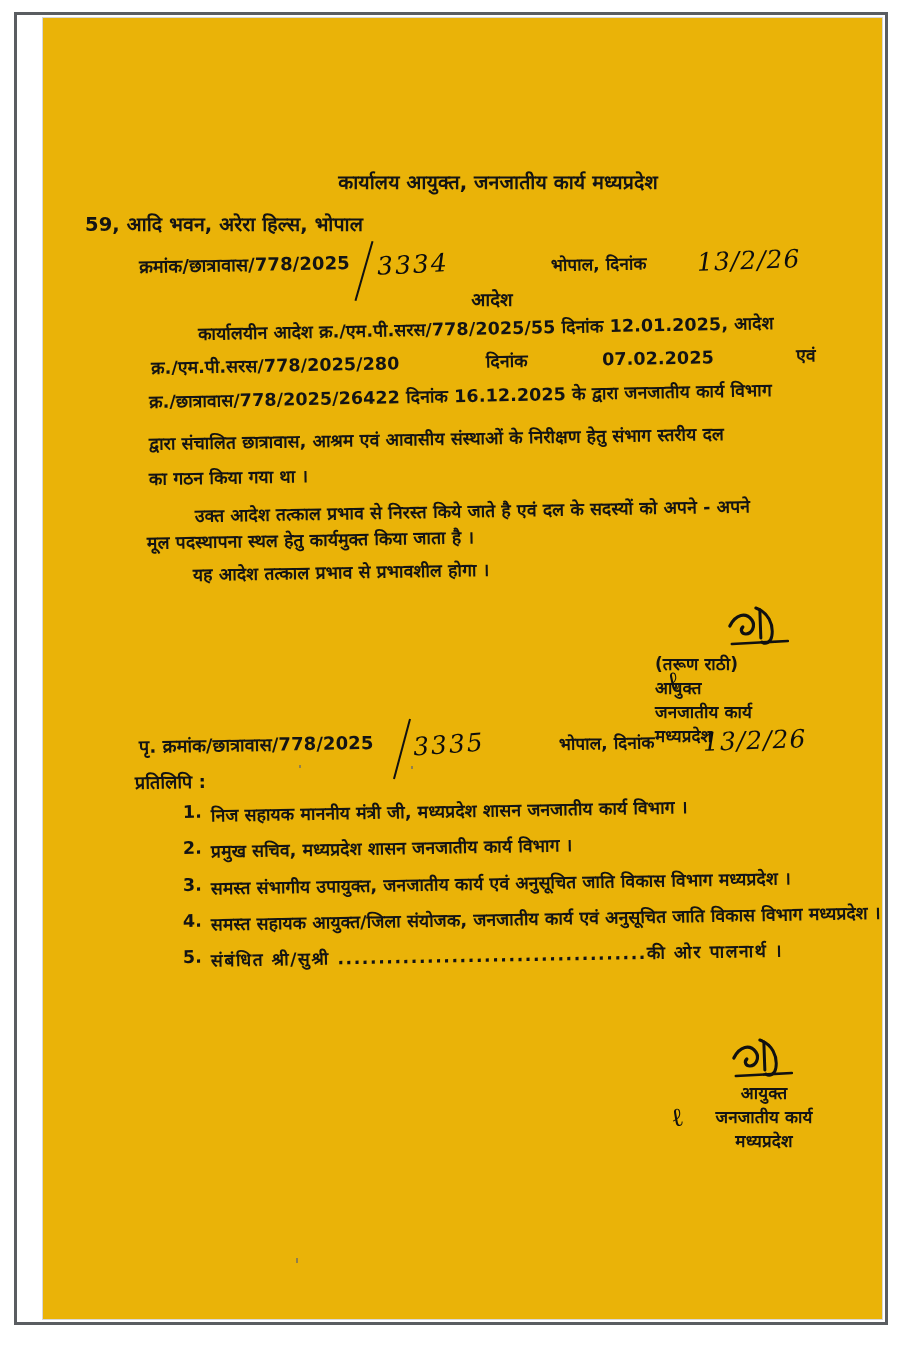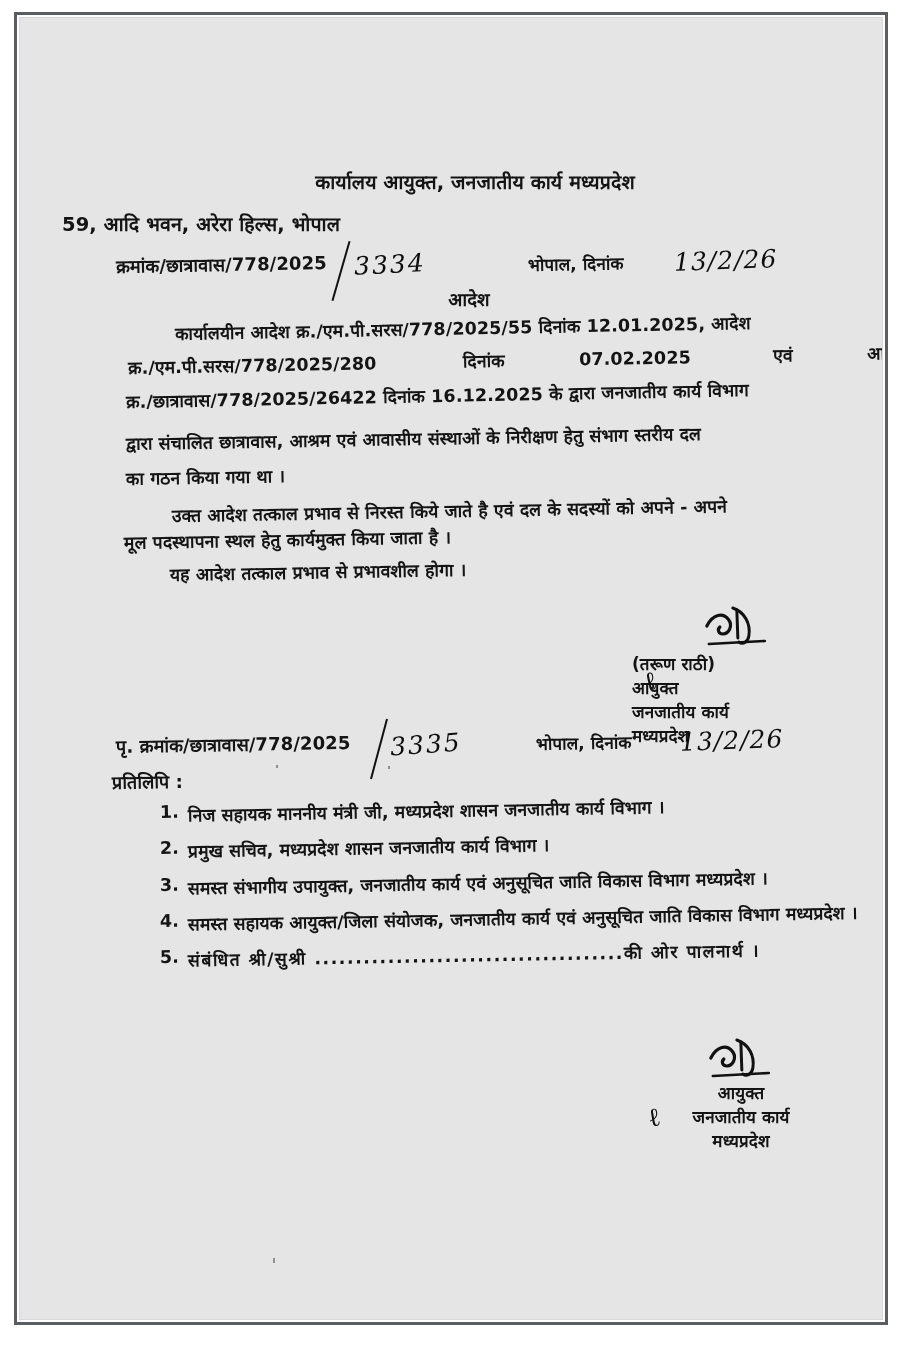--- a/index.html
+++ b/index.html
@@ -23,23 +23,24 @@
     width: 874px;
     height: 1313px;
     border: 3px solid #5a5d61;
     background: #ffffff;
     box-sizing: border-box;
   }
   #scan-inner {
     position: absolute;
     inset: 2px;
     border: 1px solid #d8d8d8;
-    background: #e5e5e5;
+    background: #eab308;
     box-sizing: border-box;
     overflow: hidden;
+    margin-left: 23px;
   }
 
   
   #page {
     position: absolute;
     left: 0; top: 0;
     width: 870px;
     height: 1309px;
     color: #111;
   }

